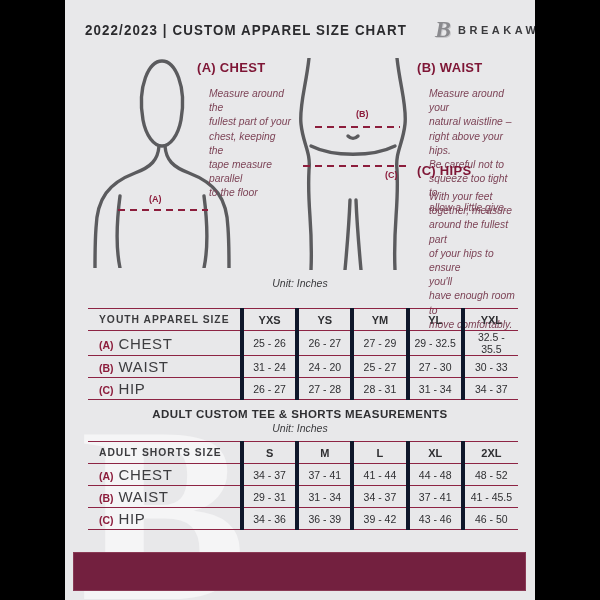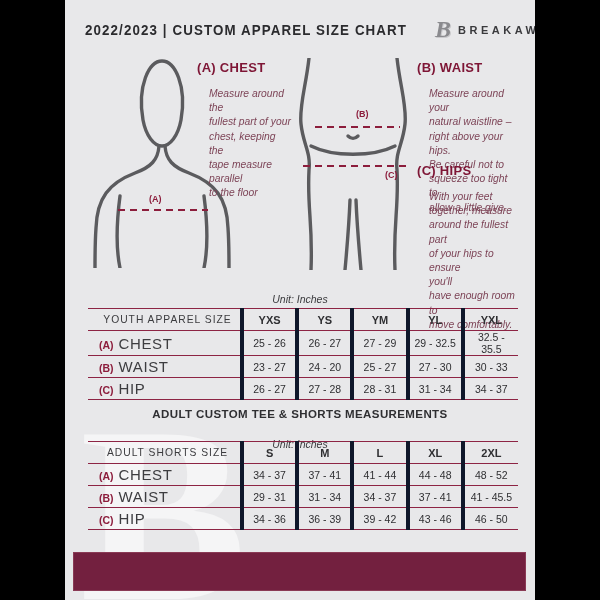--- a/index.html
+++ b/index.html
@@ -43,33 +43,33 @@
   .desc h3{
     margin:0 0 7px 0;font-size:13px;font-weight:bold;color:#7e1535;letter-spacing:.3px;
   }
   .desc p{
     margin:12px;font-size:10.3px;font-style:italic;color:#7d4457;line-height:1.38;
     white-space:pre-line;
   }
   
   .tbl-title{position:absolute;left:0;width:100%;text-align:center;z-index:2;}
   .tbl-title .t{font-weight:bold;font-size:11.5px;letter-spacing:.4px;color:#2f2f32;}
-  .tbl-title .u{font-size:10.5px;font-style:italic;color:#3a3a3d;margin-top:18px;}
+  .tbl-title .u{font-size:10.5px;font-style:italic;color:#3a3a3d;margin-top:2px;}
   table.size{
     position:absolute;left:23px;width:430px;border-collapse:collapse;z-index:2;
     table-layout:fixed;
   }
   table.size tr{border-top:1.4px solid #8d2444;border-bottom:1.4px solid #8d2444;}
   table.size td{
     border-left:4px solid #0f172a;height:21px;padding:0 4px;
     text-align:center;font-size:10.5px;color:#2f2f32;vertical-align:middle;
   }
   table.size td:first-child{border-left:none;text-align:left;padding-left:11px;width:137px;}
   table.size tr.hrow td{font-weight:bold;font-size:11px;}
-  table.size tr.hrow td:first-child{font-weight:normal;font-size:10.3px;letter-spacing:1px;color:#3b3b3e;text-align:center;}
+  table.size tr.hrow td:first-child{font-weight:bold;font-size:10.3px;letter-spacing:1px;color:#3b3b3e;}
   .pfx{font-weight:bold;color:#8c1d3c;margin-right:5px;}
   .lblname{letter-spacing:.6px;color:#3d3d40;font-size:15px;}
   
   .footer-bar{
     position:absolute;left:8px;top:552px;width:453px;height:39px;z-index:3;
     background:#73203f;border:1px solid #8a3a55;box-sizing:border-box;
   }
   .watermark{
     position:absolute;left:15px;top:390px;z-index:0;
     font-family:"Liberation Serif", serif;font-weight:bold;font-size:250px;line-height:1;
@@ -168,21 +168,21 @@
     <tr>
       <td><span class="pfx">(A)</span><span class="lblname">CHEST</span></td>
       <td>25 - 26</td>
       <td>26 - 27</td>
       <td>27 - 29</td>
       <td>29 - 32.5</td>
       <td>32.5 - 35.5</td>
     </tr>
     <tr>
       <td><span class="pfx">(B)</span><span class="lblname">WAIST</span></td>
-      <td>23 - 27</td>
+      <td>31 - 24</td>
       <td>24 - 20</td>
       <td>25 - 27</td>
       <td>27 - 30</td>
       <td>30 - 33</td>
     </tr>
     <tr>
       <td><span class="pfx">(C)</span><span class="lblname">HIP</span></td>
       <td>26 - 27</td>
       <td>27 - 28</td>
       <td>28 - 31</td>

